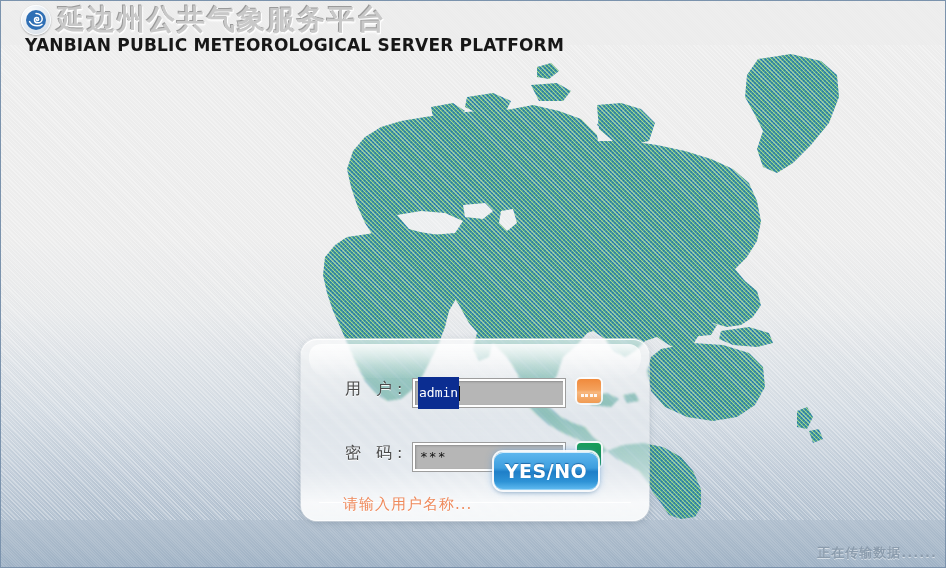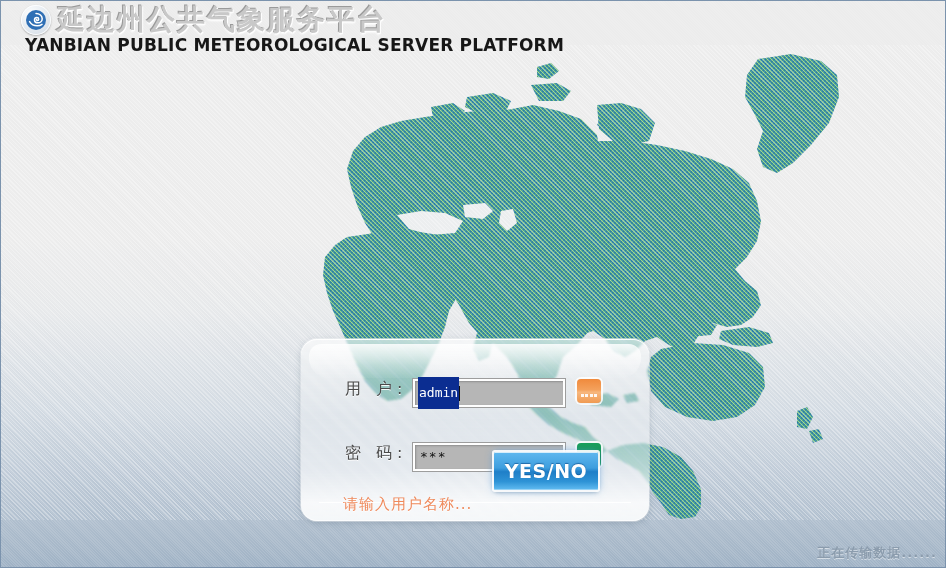--- a/index.html
+++ b/index.html
@@ -134,21 +134,21 @@
   .msg{
     position:absolute;left:42px;top:124px;
     font-family:"DejaVu Sans","Liberation Sans",sans-serif;
     font-size:15px;color:#ef8a5c;letter-spacing:1px;white-space:nowrap;
     text-shadow:0 1px 0 rgba(255,255,255,.85);
     margin-top:32px;
   }
 
   .submit{
     position:absolute;left:193px;top:113px;width:104px;height:38px;
-    border:none;border-radius:1px;cursor:pointer;
+    border:none;border-radius:9px;cursor:pointer;
     background:linear-gradient(to bottom,
       #5fb8ef 0%, #3e9ede 42%, #1f7fc8 52%, #2e93d6 78%, #63bdf2 100%);
     box-shadow:
       inset 0 1px 0 rgba(255,255,255,.75),
       inset 0 -1px 0 rgba(255,255,255,.35),
       0 0 0 2px rgba(255,255,255,.9),
       0 0 9px rgba(90,160,225,.85),
       0 2px 4px rgba(0,0,0,.28);
     color:#ffffff;
     font-family:"DejaVu Sans","Liberation Sans",sans-serif;

